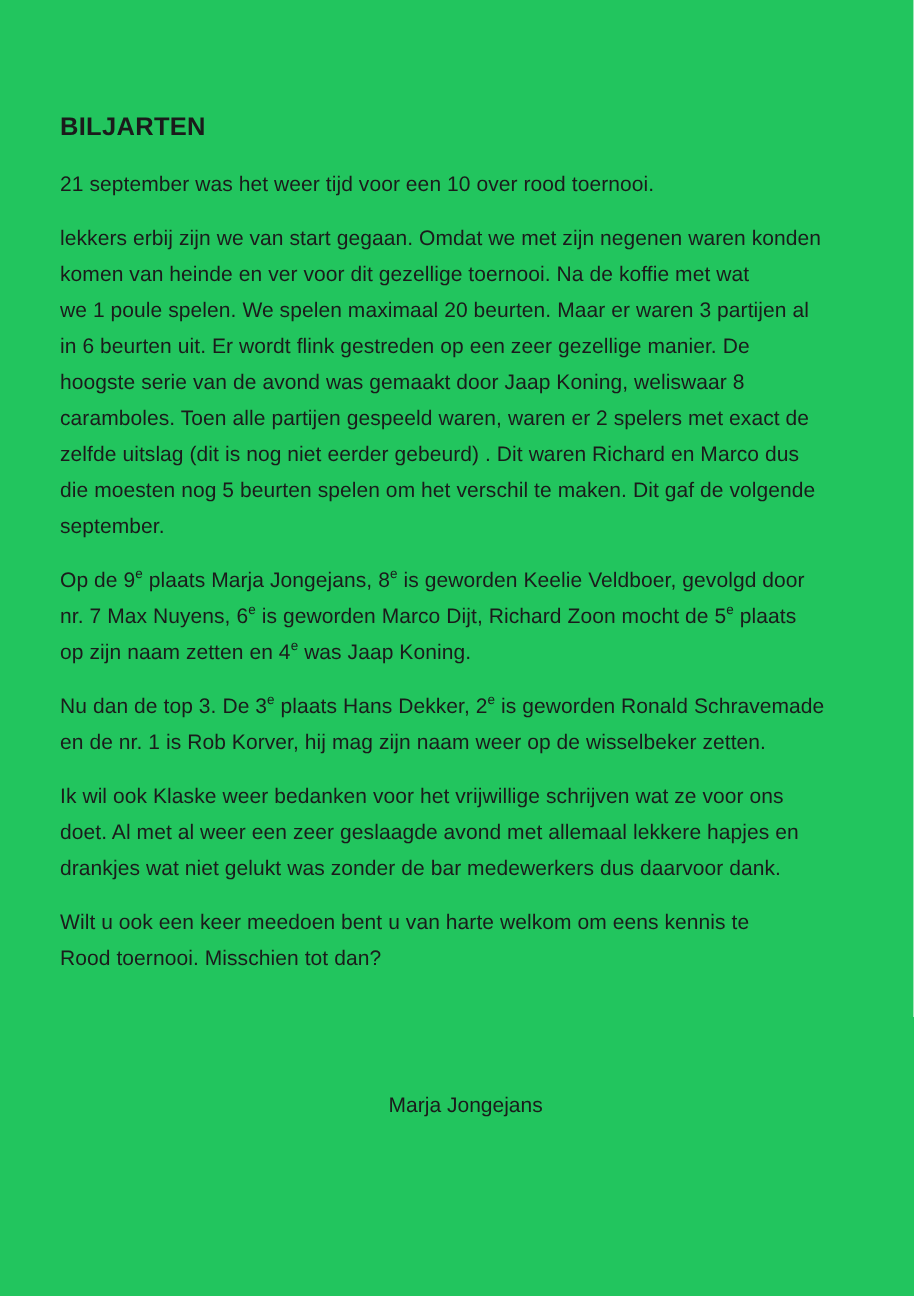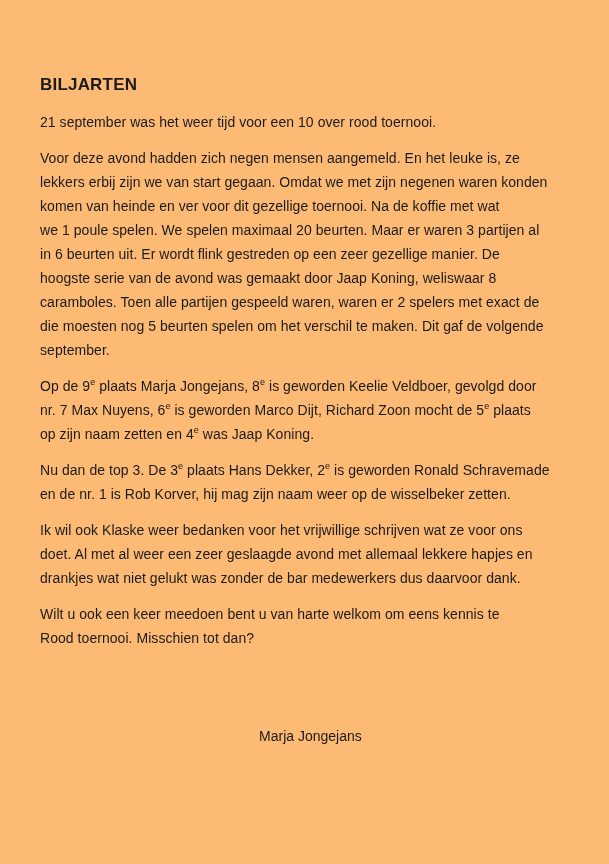--- a/index.html
+++ b/index.html
@@ -4,21 +4,21 @@
 <style>
   html, body {
     margin: 0;
     padding: 0;
     background: #ffffff;
   }
   .doc-page {
     position: relative;
     width: 609px;
     height: 864px;
-    background: #fdba74;
+    background: #22c55e;
     overflow: hidden;
     box-sizing: border-box;
     padding: 74px 32px 0 40px;
     font-family: "Liberation Sans", sans-serif;
     color: #1b1b1b;
   }
   .doc-title {
     font-size: 17px;
     font-weight: bold;
     line-height: 22px;
@@ -52,27 +52,27 @@
 <body>
 
 <div class="doc-page">
   <h1 class="doc-title">BILJARTEN</h1>
 
   <div id="paragraphs-container">
       <div class="para">
         <div class="line">21 september was het weer tijd voor een 10 over rood toernooi.</div>
       </div>
       <div class="para">
-        <div class="line">Voor deze avond hadden zich negen mensen aangemeld. En het leuke is, ze</div>
         <div class="line">lekkers erbij zijn we van start gegaan. Omdat we met zijn negenen waren konden</div>
         <div class="line">komen van heinde en ver voor dit gezellige toernooi. Na de koffie met wat</div>
         <div class="line">we 1 poule spelen. We spelen maximaal 20 beurten. Maar er waren 3 partijen al</div>
         <div class="line">in 6 beurten uit. Er wordt flink gestreden op een zeer gezellige manier. De</div>
         <div class="line">hoogste serie van de avond was gemaakt door Jaap Koning, weliswaar 8</div>
         <div class="line">caramboles. Toen alle partijen gespeeld waren, waren er 2 spelers met exact de</div>
+        <div class="line">zelfde uitslag (dit is nog niet eerder gebeurd) . Dit waren Richard en Marco dus</div>
         <div class="line">die moesten nog 5 beurten spelen om het verschil te maken. Dit gaf de volgende</div>
         <div class="line">september.</div>
       </div>
       <div class="para">
         <div class="line">Op de 9<sup>e</sup> plaats Marja Jongejans, 8<sup>e</sup> is geworden Keelie Veldboer, gevolgd door</div>
         <div class="line">nr. 7 Max Nuyens, 6<sup>e</sup> is geworden Marco Dijt, Richard Zoon mocht de 5<sup>e</sup> plaats</div>
         <div class="line">op zijn naam zetten en 4<sup>e</sup> was Jaap Koning.</div>
       </div>
       <div class="para">
         <div class="line">Nu dan de top 3. De 3<sup>e</sup> plaats Hans Dekker, 2<sup>e</sup> is geworden Ronald Schravemade</div>

